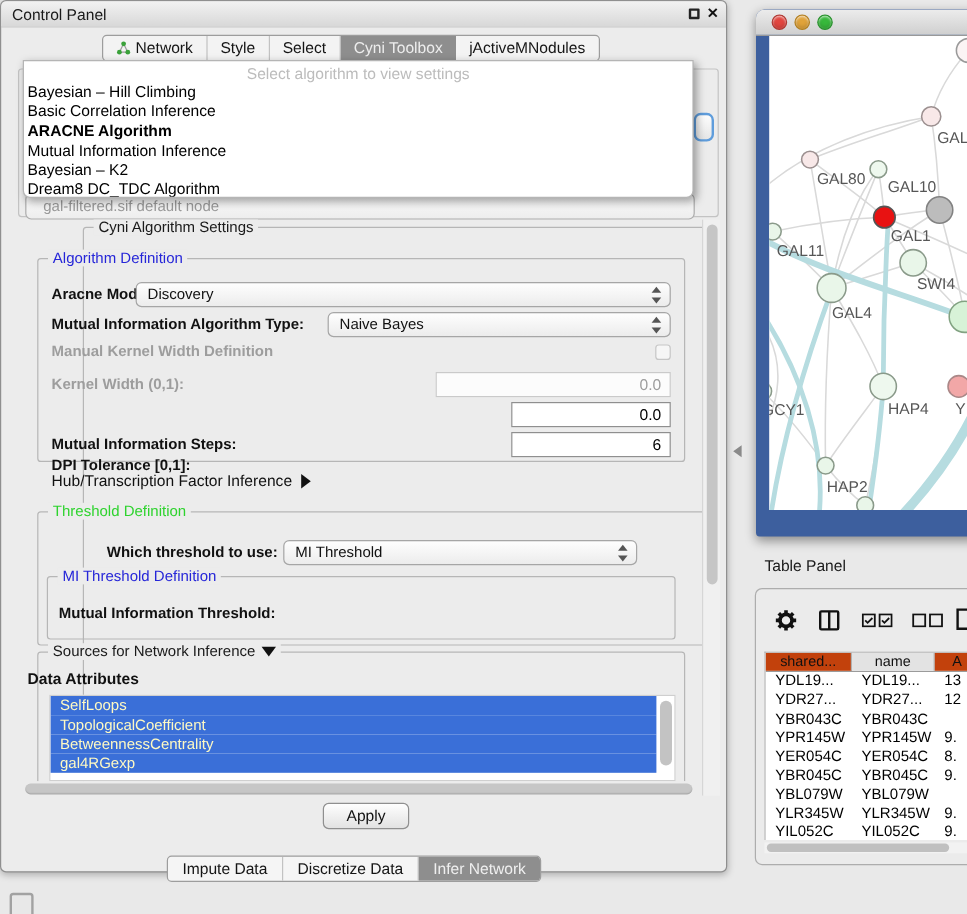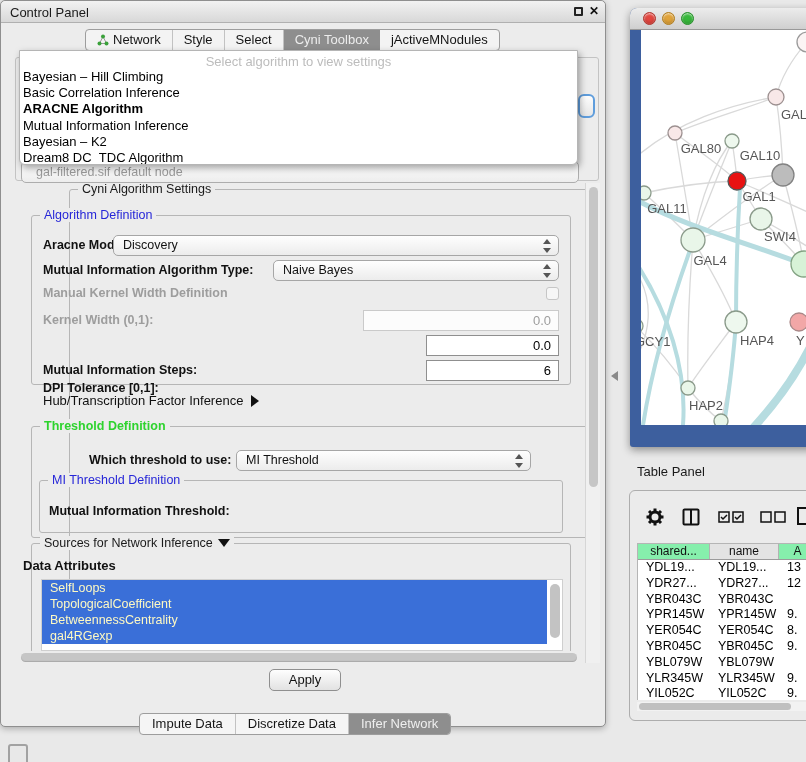--- a/index.html
+++ b/index.html
@@ -120,21 +120,21 @@
   .tp-title { position:absolute; left:637px; top:464px; font-size:13px; color:#1a1a1a; }
   .tp { position:absolute; left:629px; top:490px; width:190px; height:231px;
         background:#ebebeb; border:1px solid #adadad; border-radius:6px; }
   .tp-toolbar { position:absolute; left:0; top:0; right:0; height:44px; }
   .tp-ico { position:absolute; top:17px; }
   .tbl { position:absolute; left:7px; top:52px; width:180px; height:157px; overflow:hidden;
         background:#fff; border-top:1px solid #b5b5b5; border-left:1px solid #b5b5b5; }
   .tbl-head { display:flex; height:16px; border-bottom:1px solid #9b9b9b; }
   .th { font-size:12px; color:#111; text-align:center; line-height:15px;
         border-right:1px solid #b2b2b2; overflow:hidden; white-space:nowrap; }
-  .th.hl { background:#86efac; }
+  .th.hl { background:#c2410c; }
   .th.plain { background:#e3e3e3; }
   .tbl-rows { height:141px; overflow:hidden; }
   .tr { display:flex; height:15.8px; }
   .td { font-size:12.5px; color:#000; line-height:15.8px; padding-left:8px;
         white-space:nowrap; overflow:hidden; }
   .tp-hscroll { position:absolute; left:7px; top:211px; width:172px; height:9px; background:#f2f2f2; }
   .tp-hscroll .thumb { position:absolute; left:2px; top:1px; width:152px; height:7px;
         background:#c0c0c0; border-radius:4px; }
 
   .mini-box { position:absolute; left:8px; top:744px; width:20px; height:22px;
@@ -219,21 +219,21 @@
     <div class="field dis" style="left:348px;top:127px;width:196px;">0.0</div>
     <span class="lbl" style="left:28px;top:152px;margin-top:43px;">DPI Tolerance [0,1]:</span>
     <div class="field" style="left:411px;top:152px;width:133px;">0.0</div>
     <span class="lbl" style="left:28px;top:177px;">Mutual Information Steps:</span>
     <div class="field" style="left:411px;top:177px;width:133px;">6</div>
 
     <span class="lbl" style="left:28px;top:207px;font-weight:normal;font-size:13px;">
       <span>Hub/Transcription Factor Inference</span><span class="tri-right"></span>
     </span>
 
-    <div class="group" style="left:16px;top:243px;width:620px;height:112px;font-weight:bold;">
+    <div class="group" style="left:16px;top:243px;width:620px;height:112px;">
       <span class="legend green">Threshold Definition</span>
     </div>
     <span class="lbl" style="left:74px;top:267px;">Which threshold to use:</span>
     <div class="combo" style="left:221px;top:267px;width:295px;">
       <span>MI Threshold</span>
       <span class="spin"></span>
     </div>
     <div class="group" style="left:24px;top:297px;width:524px;height:53px;">
       <span class="legend blue">MI Threshold Definition</span>
     </div>

